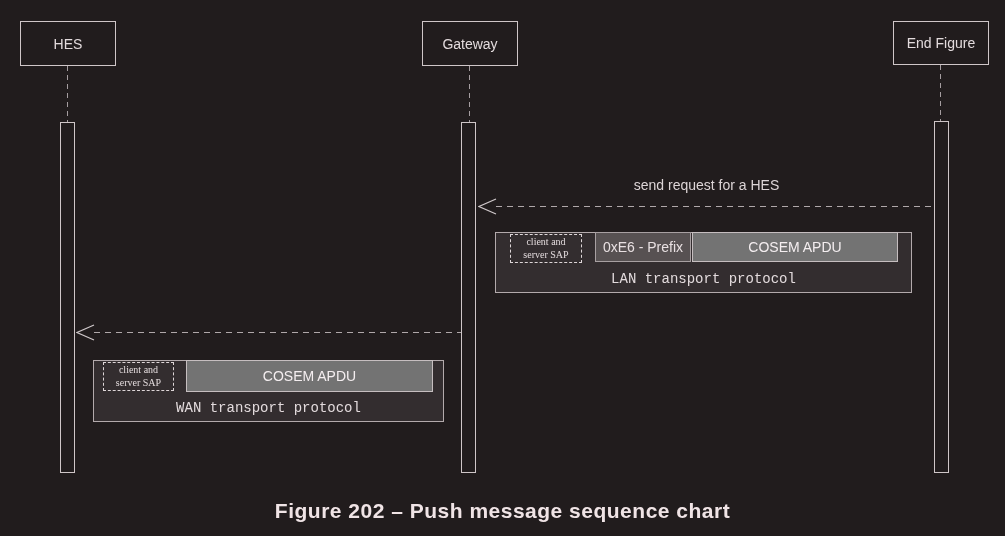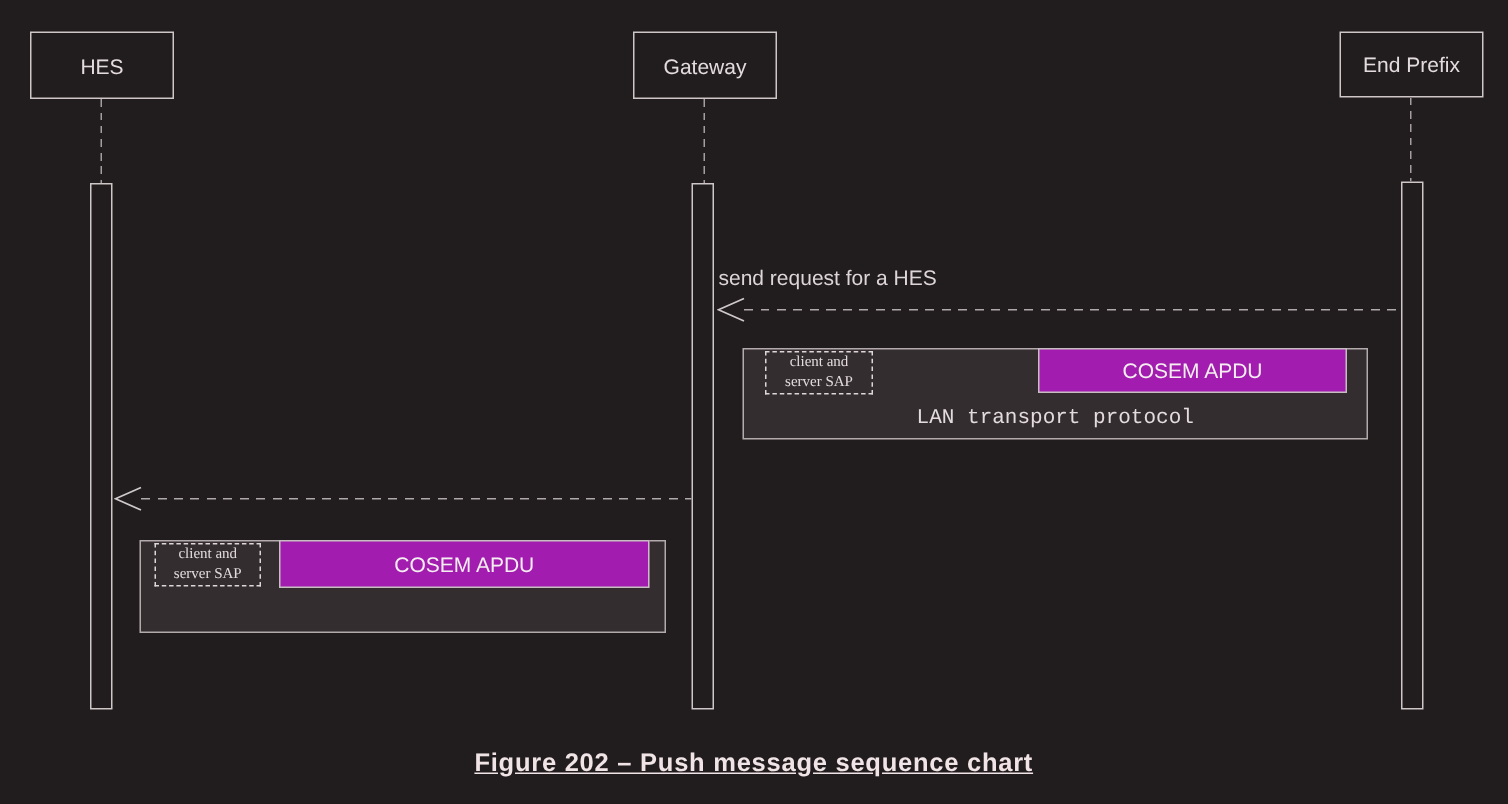--- a/index.html
+++ b/index.html
@@ -17,89 +17,91 @@
     background:repeating-linear-gradient(to bottom,#a59da0 0 5px,transparent 5px 9px);
   }
   .activation{
     position:absolute;width:15px;border:1px solid #cfc6c8;background:#211c1d;box-sizing:border-box;
   }
   .msg-line{
     position:absolute;height:1px;
     background:repeating-linear-gradient(to right,#b0a8aa 0 6px,transparent 6px 11px);
   }
   .msg-label{
-    position:absolute;font-size:14px;color:#ddd5d7;white-space:nowrap;
+    position:absolute;font-size:14px;color:#ddd5d7;text-align:center;white-space:nowrap;
   }
   .arrowhead{position:absolute;}
   .pdu-group{
     position:absolute;background:#332d2f;border:1px solid #b3aaac;box-sizing:border-box;
   }
   .sap-box{
     position:absolute;border:1px dashed #ded6d8;box-sizing:border-box;
     display:flex;align-items:center;justify-content:center;text-align:center;
     font-size:10px;line-height:1.25;color:#e3dbdd;padding:0 4px;font-family:Liberation Serif, serif;
   }
   .prefix-box{
     position:absolute;background:#575152;border:1px solid #a8a0a2;box-sizing:border-box;
     display:flex;align-items:center;justify-content:center;
     font-size:14px;color:#e8e0e2;
   }
   .apdu-box{
-    position:absolute;background:#a21caf;border:1px solid #c6bec0;box-sizing:border-box;
+    position:absolute;background:#737373;border:1px solid #c6bec0;box-sizing:border-box;
     display:flex;align-items:center;justify-content:center;
     font-size:14px;color:#f4eef0;
   }
   .protocol-label{
     position:absolute;left:0;right:0;text-align:center;font-size:14px;color:#e3dbdd;font-family:Liberation Mono, monospace;
   }
   .caption{
     position:absolute;left:0;right:0;top:499px;text-align:center;
-    font-size:17px;font-weight:bold;color:#f0e4e6;letter-spacing:0.5px;text-decoration:underline;
+    font-size:21px;font-weight:bold;color:#f0e4e6;letter-spacing:0.5px;
   }
 </style>
 </head>
 <body>
 
 <div class="canvas">
 
   <div class="actor" style="left:20px;top:21px;width:96px;height:45px">
     <span>HES</span>
   </div>
   <div class="actor" style="left:422px;top:21px;width:96px;height:45px">
     <span>Gateway</span>
   </div>
   <div class="actor" style="left:893px;top:21px;width:96px;height:44px">
-    <span>End Prefix</span>
+    <span>End Figure</span>
   </div>
 
   <div class="lifeline" style="left:67px;top:66px;height:56px"></div>
   <div class="lifeline" style="left:469px;top:66px;height:56px"></div>
   <div class="lifeline" style="left:940px;top:65px;height:56px"></div>
 
   <div class="activation" style="left:60px;top:122px;height:351px"></div>
   <div class="activation" style="left:461px;top:122px;height:351px"></div>
   <div class="activation" style="left:934px;top:121px;height:352px"></div>
 
   <div class="msg-label" style="left:479px;top:177px;width:455px">send request for a HES</div>
   <div class="msg-line" style="left:496px;top:206px;width:438px"></div>
   <svg class="arrowhead" style="left:478px;top:198px" width="20" height="17" viewBox="0 0 20 17">
     <polyline points="18,1 1,8.5 18,16" fill="none" stroke="#cfc8ca" stroke-width="1.2"></polyline>
   </svg>
 
   <div class="pdu-group" style="left:495px;top:232px;width:417px;height:61px">
     <div class="sap-box" style="left:14px;top:1px;width:72px;height:29px">client and server SAP</div>
+    <div class="prefix-box" style="left:99px;top:-1px;width:96px;height:30px">0xE6 - Prefix</div>
     <div class="apdu-box" style="left:196px;top:-1px;width:206px;height:30px">COSEM APDU</div>
     <div class="protocol-label" style="top:38px">LAN transport protocol</div>
   </div>
 
   <div class="msg-line" style="left:94px;top:332px;width:367px"></div>
   <svg class="arrowhead" style="left:76px;top:324px" width="20" height="17" viewBox="0 0 20 17">
     <polyline points="18,1 1,8.5 18,16" fill="none" stroke="#cfc8ca" stroke-width="1.2"></polyline>
   </svg>
 
   <div class="pdu-group" style="left:93px;top:360px;width:351px;height:62px">
     <div class="sap-box" style="left:9px;top:1px;width:71px;height:29px">client and server SAP</div>
     <div class="apdu-box" style="left:92px;top:-1px;width:247px;height:32px">COSEM APDU</div>
+    <div class="protocol-label" style="top:39px">WAN transport protocol</div>
   </div>
 
   <div class="caption">Figure 202 – Push message sequence chart</div>
 
 </div>
 
 </body></html>

